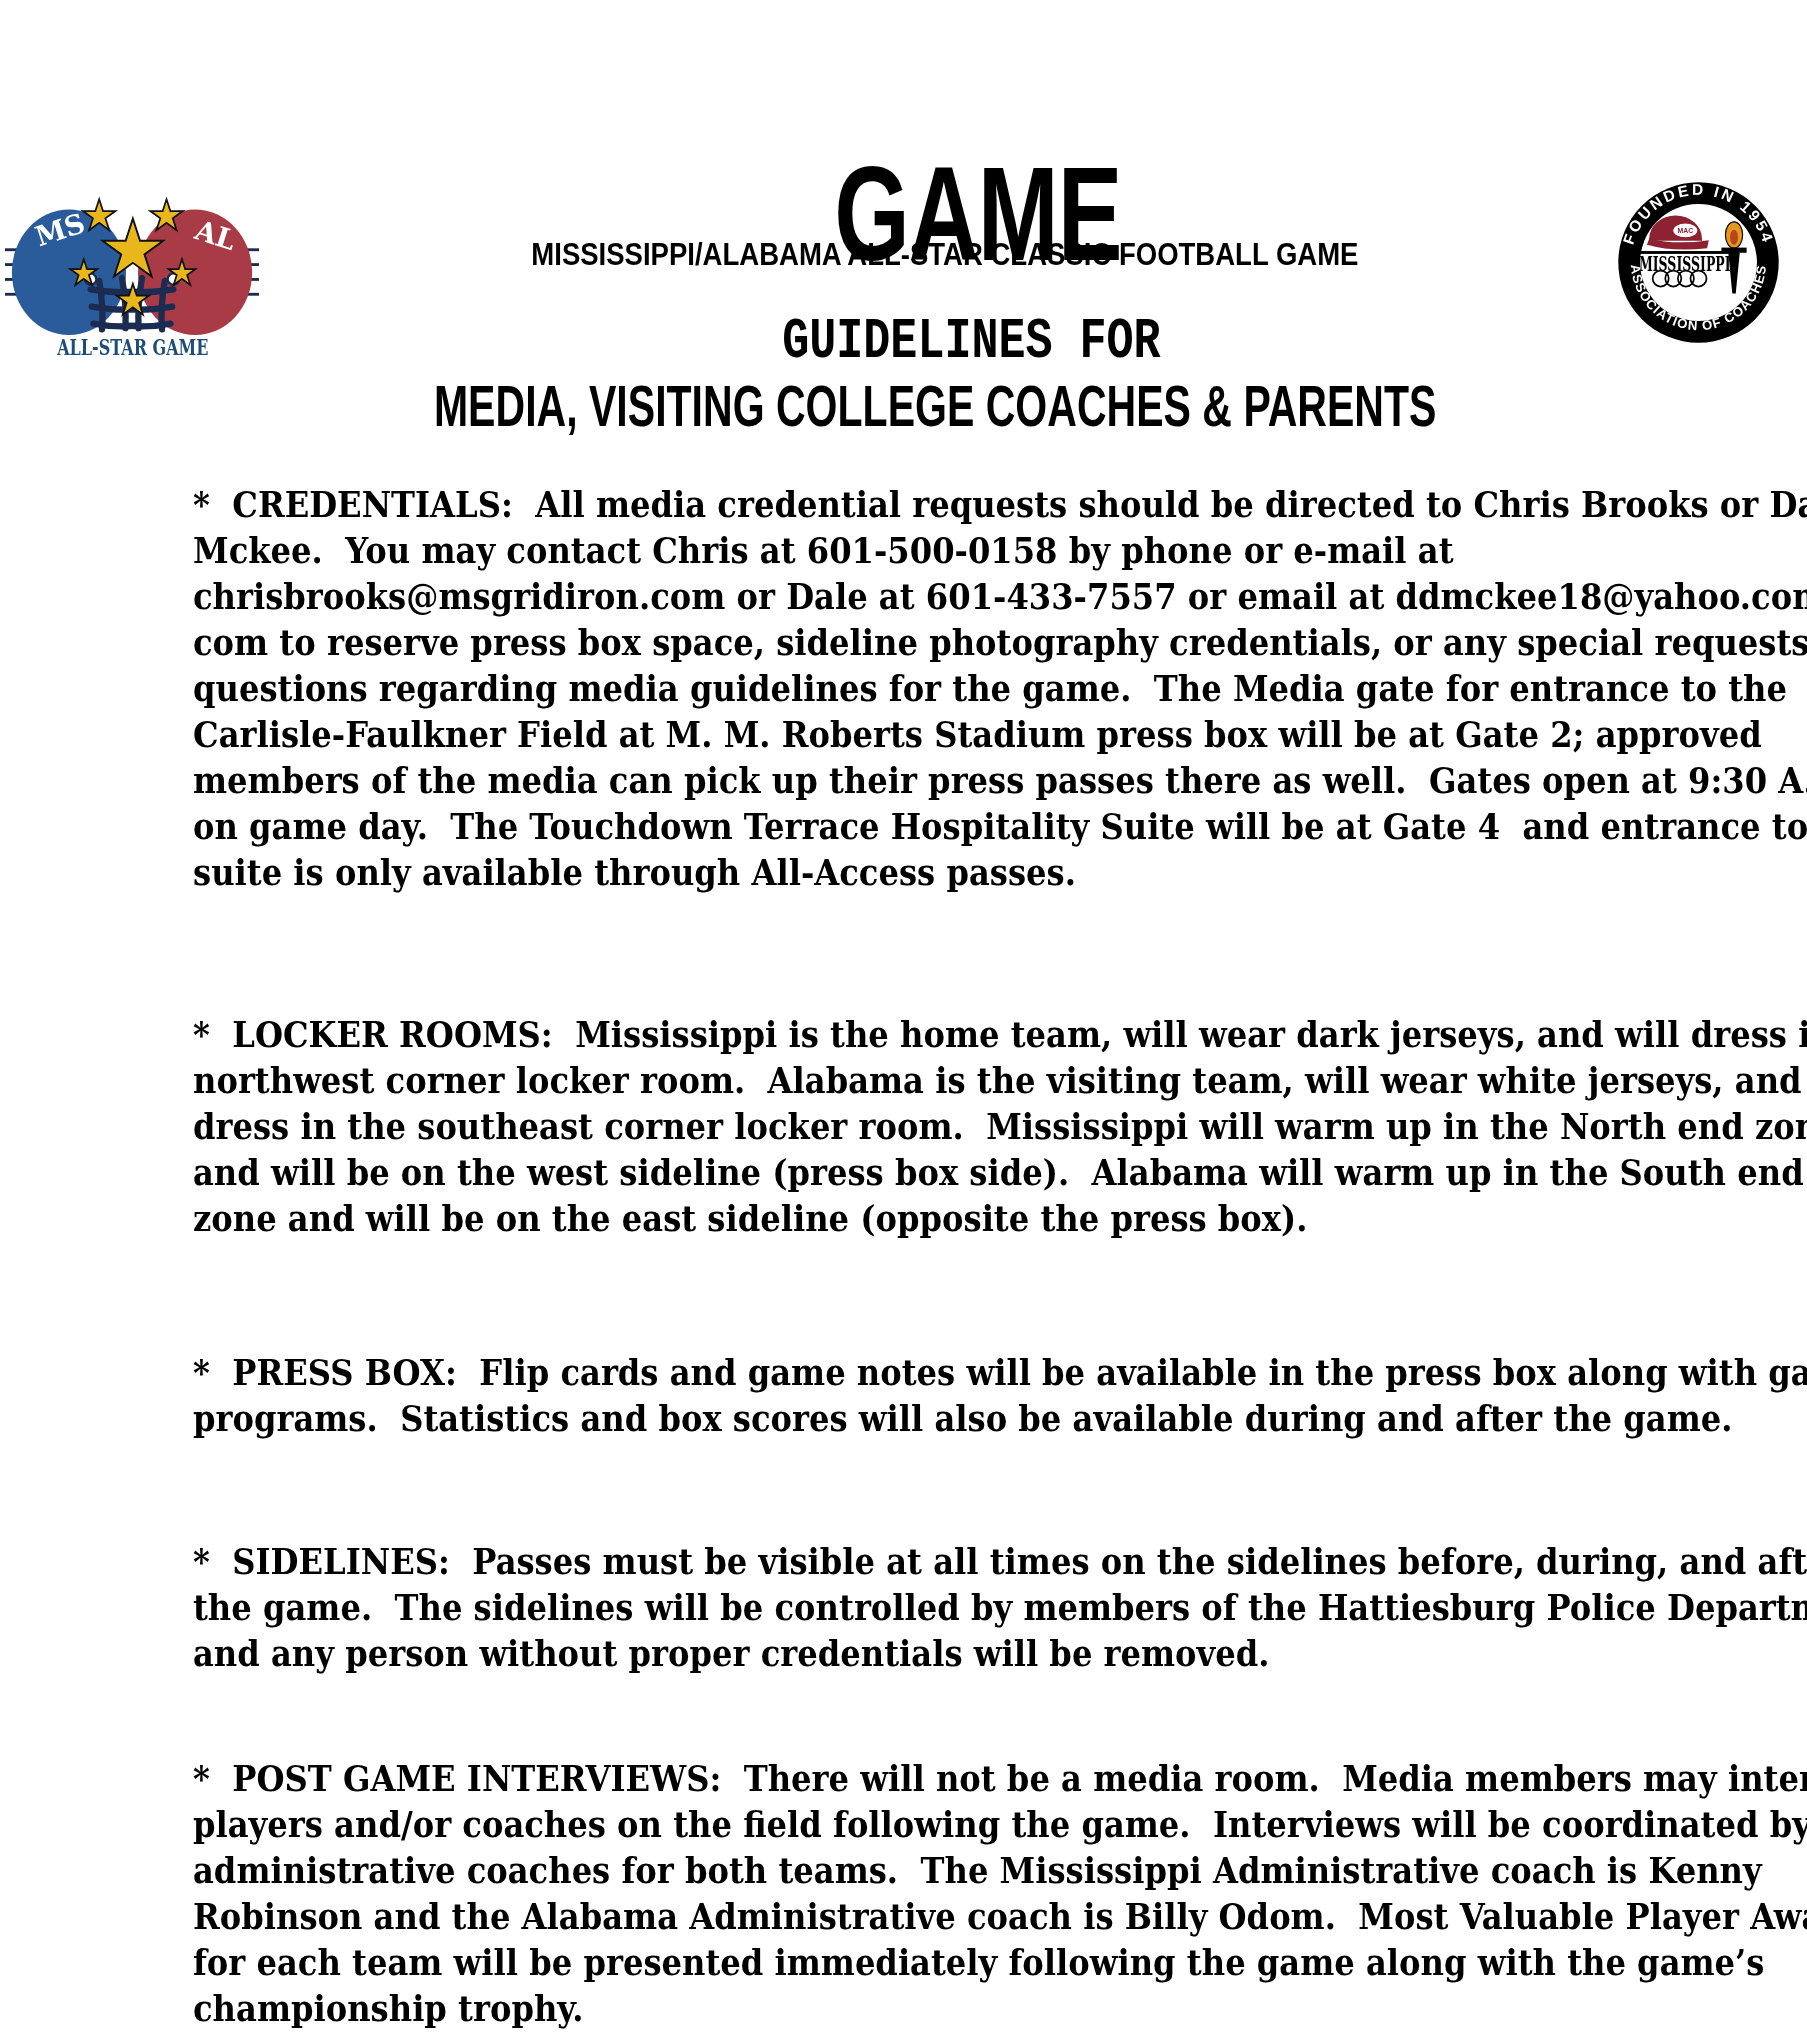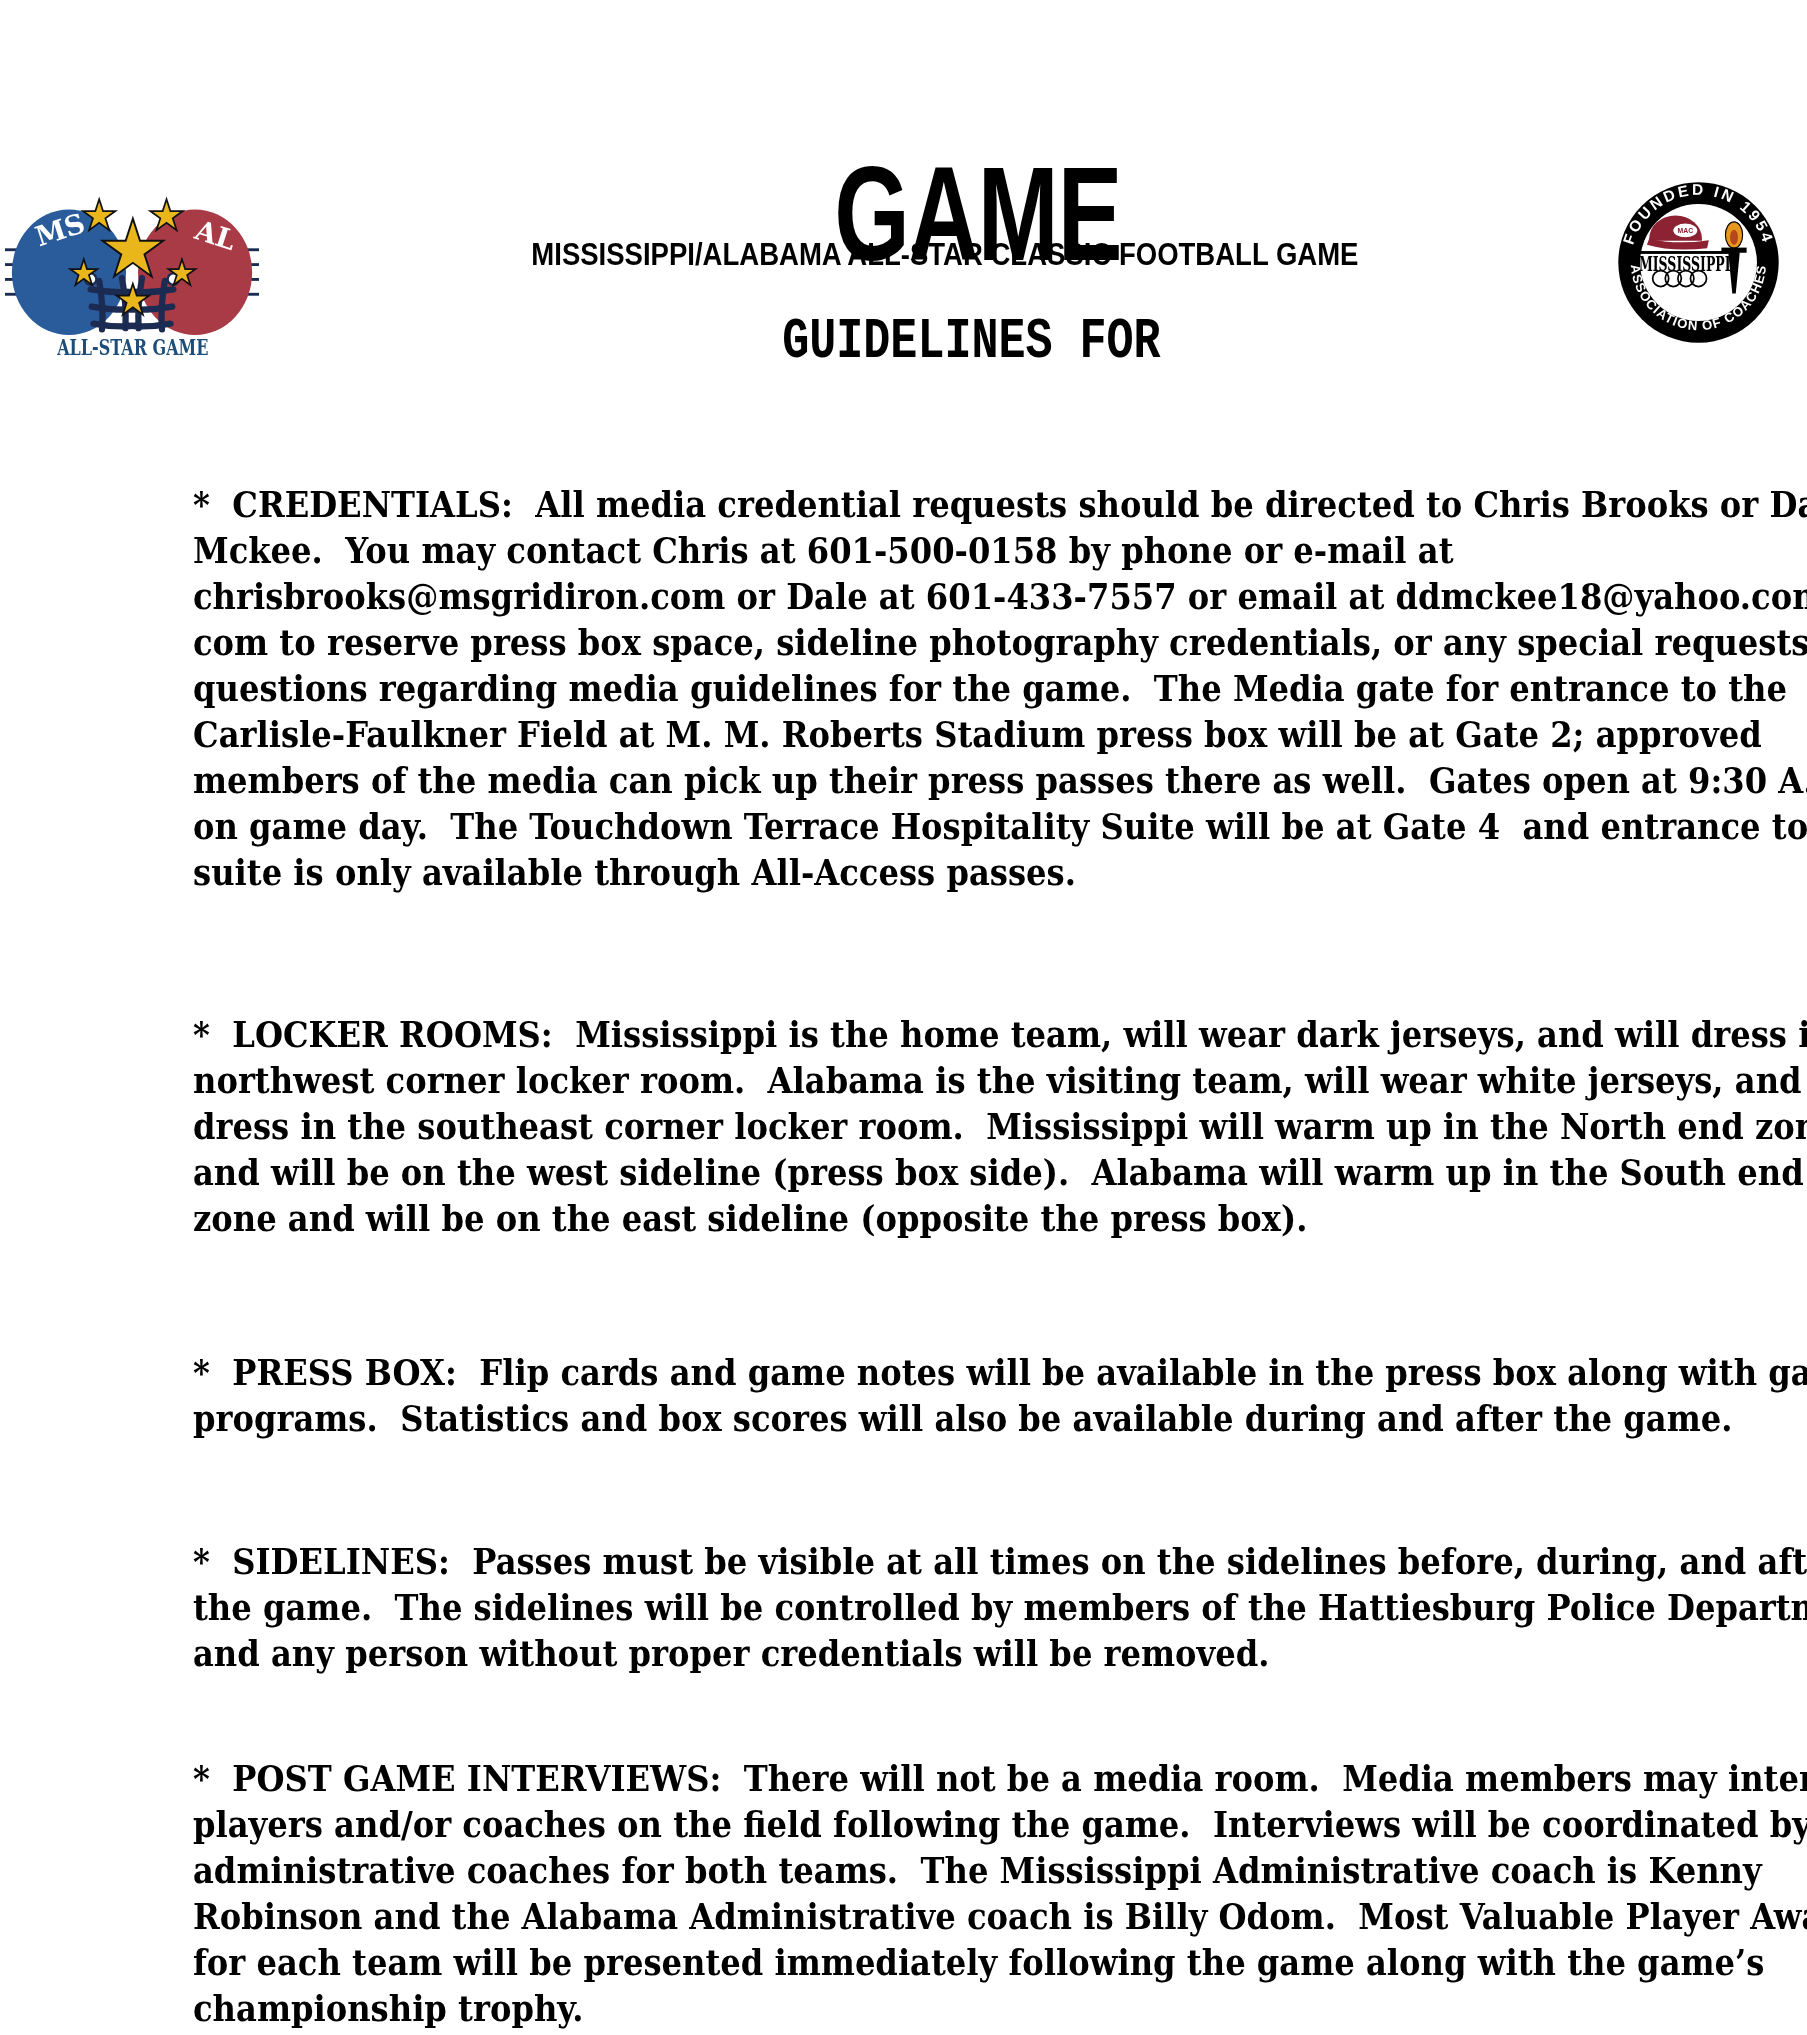--- a/index.html
+++ b/index.html
@@ -34,20 +34,23 @@
 <div class="page">
 
   <div class="hline h-title">
     <span>GAME</span>
   </div>
   <div class="hline h-sub2">
     <span>MISSISSIPPI/ALABAMA ALL-STAR CLASSIC FOOTBALL GAME</span>
   </div>
   <div class="hline h-sub3">
     <span>GUIDELINES FOR</span>
+  </div>
+  <div class="hline h-sub4">
+    <span>MEDIA, VISITING COLLEGE COACHES &amp; PARENTS</span>
   </div>
 
   <svg class="logo-left" viewBox="0 0 445 300" xmlns="http://www.w3.org/2000/svg">
 
     <g fill="#1b2b52">
       <rect x="0" y="98" width="58" height="5"></rect>
       <rect x="0" y="124" width="52" height="5"></rect>
       <rect x="0" y="150" width="58" height="5"></rect>
       <rect x="0" y="176" width="46" height="5"></rect>
       <rect x="387" y="98" width="58" height="5"></rect>

